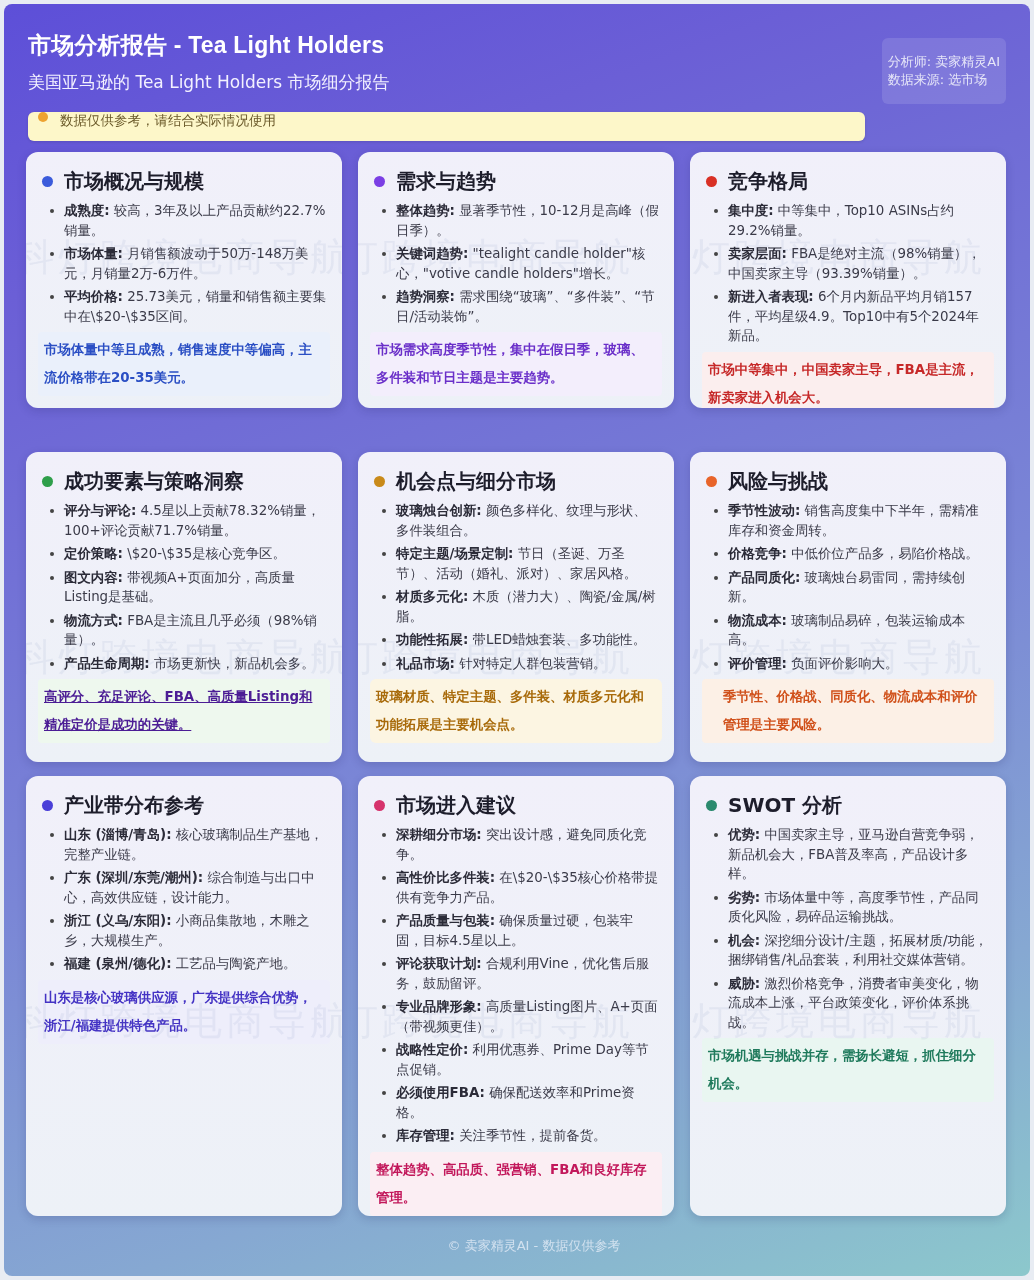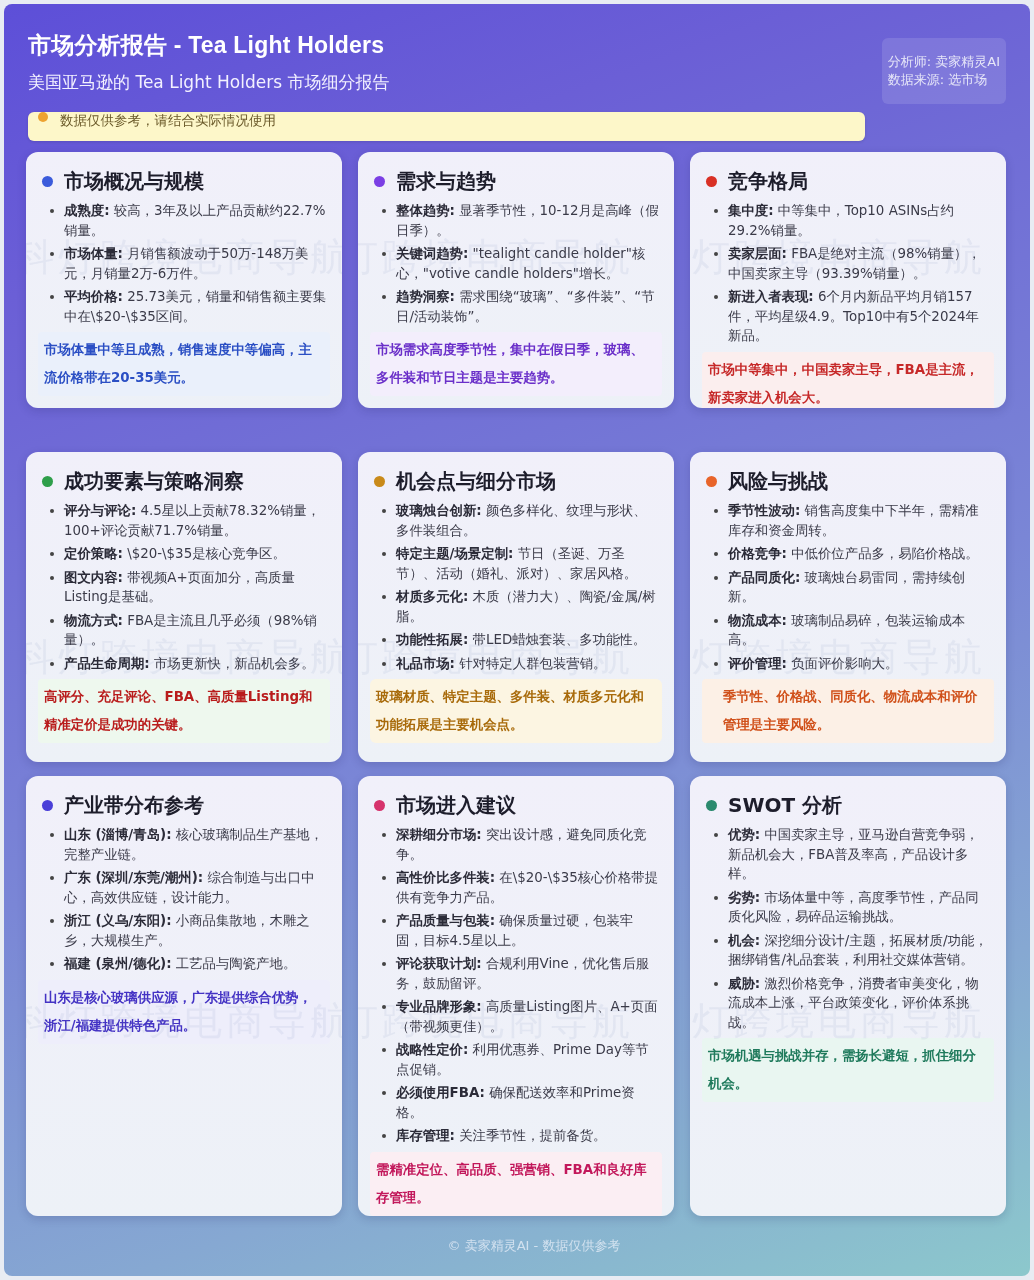--- a/index.html
+++ b/index.html
@@ -133,21 +133,21 @@
           <span class="card-dot" style="background: rgb(46, 158, 74);"></span>
           <span class="card-title">成功要素与策略洞察</span>
         </div>
         <ul class="items">
           <li class="item"><span class="item-key">评分与评论:</span><span> 4.5星以上贡献78.32%销量，100+评论贡献71.7%销量。</span></li>
           <li class="item"><span class="item-key">定价策略:</span><span> \$20-\$35是核心竞争区。</span></li>
           <li class="item"><span class="item-key">图文内容:</span><span> 带视频A+页面加分，高质量Listing是基础。</span></li>
           <li class="item"><span class="item-key">物流方式:</span><span> FBA是主流且几乎必须（98%销量）。</span></li>
           <li class="item"><span class="item-key">产品生命周期:</span><span> 市场更新快，新品机会多。</span></li>
         </ul>
-        <div class="summary" style="color: #b91c1c; background: rgb(238, 248, 238);">高评分、充足评论、FBA、高质量Listing和精准定价是成功的关键。</div>
+        <div class="summary" style="color: #4c1d95; background: rgb(238, 248, 238); text-decoration: underline;">高评分、充足评论、FBA、高质量Listing和精准定价是成功的关键。</div>
       </div>
       <div class="card" style="left: 354px; top: 448px; height: 310px;">
         <div class="watermark" style="left: -60px; top: 180px;">科灯跨境电商导航</div>
         <div class="card-head">
           <span class="card-dot" style="background: rgb(201, 138, 26);"></span>
           <span class="card-title">机会点与细分市场</span>
         </div>
         <ul class="items">
           <li class="item"><span class="item-key">玻璃烛台创新:</span><span> 颜色多样化、纹理与形状、多件装组合。</span></li>
           <li class="item"><span class="item-key">特定主题/场景定制:</span><span> 节日（圣诞、万圣节）、活动（婚礼、派对）、家居风格。</span></li>
@@ -195,21 +195,21 @@
         <ul class="items">
           <li class="item"><span class="item-key">深耕细分市场:</span><span> 突出设计感，避免同质化竞争。</span></li>
           <li class="item"><span class="item-key">高性价比多件装:</span><span> 在\$20-\$35核心价格带提供有竞争力产品。</span></li>
           <li class="item"><span class="item-key">产品质量与包装:</span><span> 确保质量过硬，包装牢固，目标4.5星以上。</span></li>
           <li class="item"><span class="item-key">评论获取计划:</span><span> 合规利用Vine，优化售后服务，鼓励留评。</span></li>
           <li class="item"><span class="item-key">专业品牌形象:</span><span> 高质量Listing图片、A+页面（带视频更佳）。</span></li>
           <li class="item"><span class="item-key">战略性定价:</span><span> 利用优惠券、Prime Day等节点促销。</span></li>
           <li class="item"><span class="item-key">必须使用FBA:</span><span> 确保配送效率和Prime资格。</span></li>
           <li class="item"><span class="item-key">库存管理:</span><span> 关注季节性，提前备货。</span></li>
         </ul>
-        <div class="summary" style="color: rgb(194, 24, 91); background: rgb(251, 238, 243);">需精准定位、高品质、强营销、FBA和良好库存管理。</div>
+        <div class="summary" style="color: rgb(194, 24, 91); background: rgb(251, 238, 243);">整体趋势、高品质、强营销、FBA和良好库存管理。</div>
       </div>
       <div class="card" style="left: 686px; top: 772px; height: 440px;">
         <div class="watermark" style="left: -40px; top: 220px;">科灯跨境电商导航</div>
         <div class="card-head">
           <span class="card-dot" style="background: rgb(43, 138, 110);"></span>
           <span class="card-title">SWOT 分析</span>
         </div>
         <ul class="items">
           <li class="item"><span class="item-key">优势:</span><span> 中国卖家主导，亚马逊自营竞争弱，新品机会大，FBA普及率高，产品设计多样。</span></li>
           <li class="item"><span class="item-key">劣势:</span><span> 市场体量中等，高度季节性，产品同质化风险，易碎品运输挑战。</span></li>

